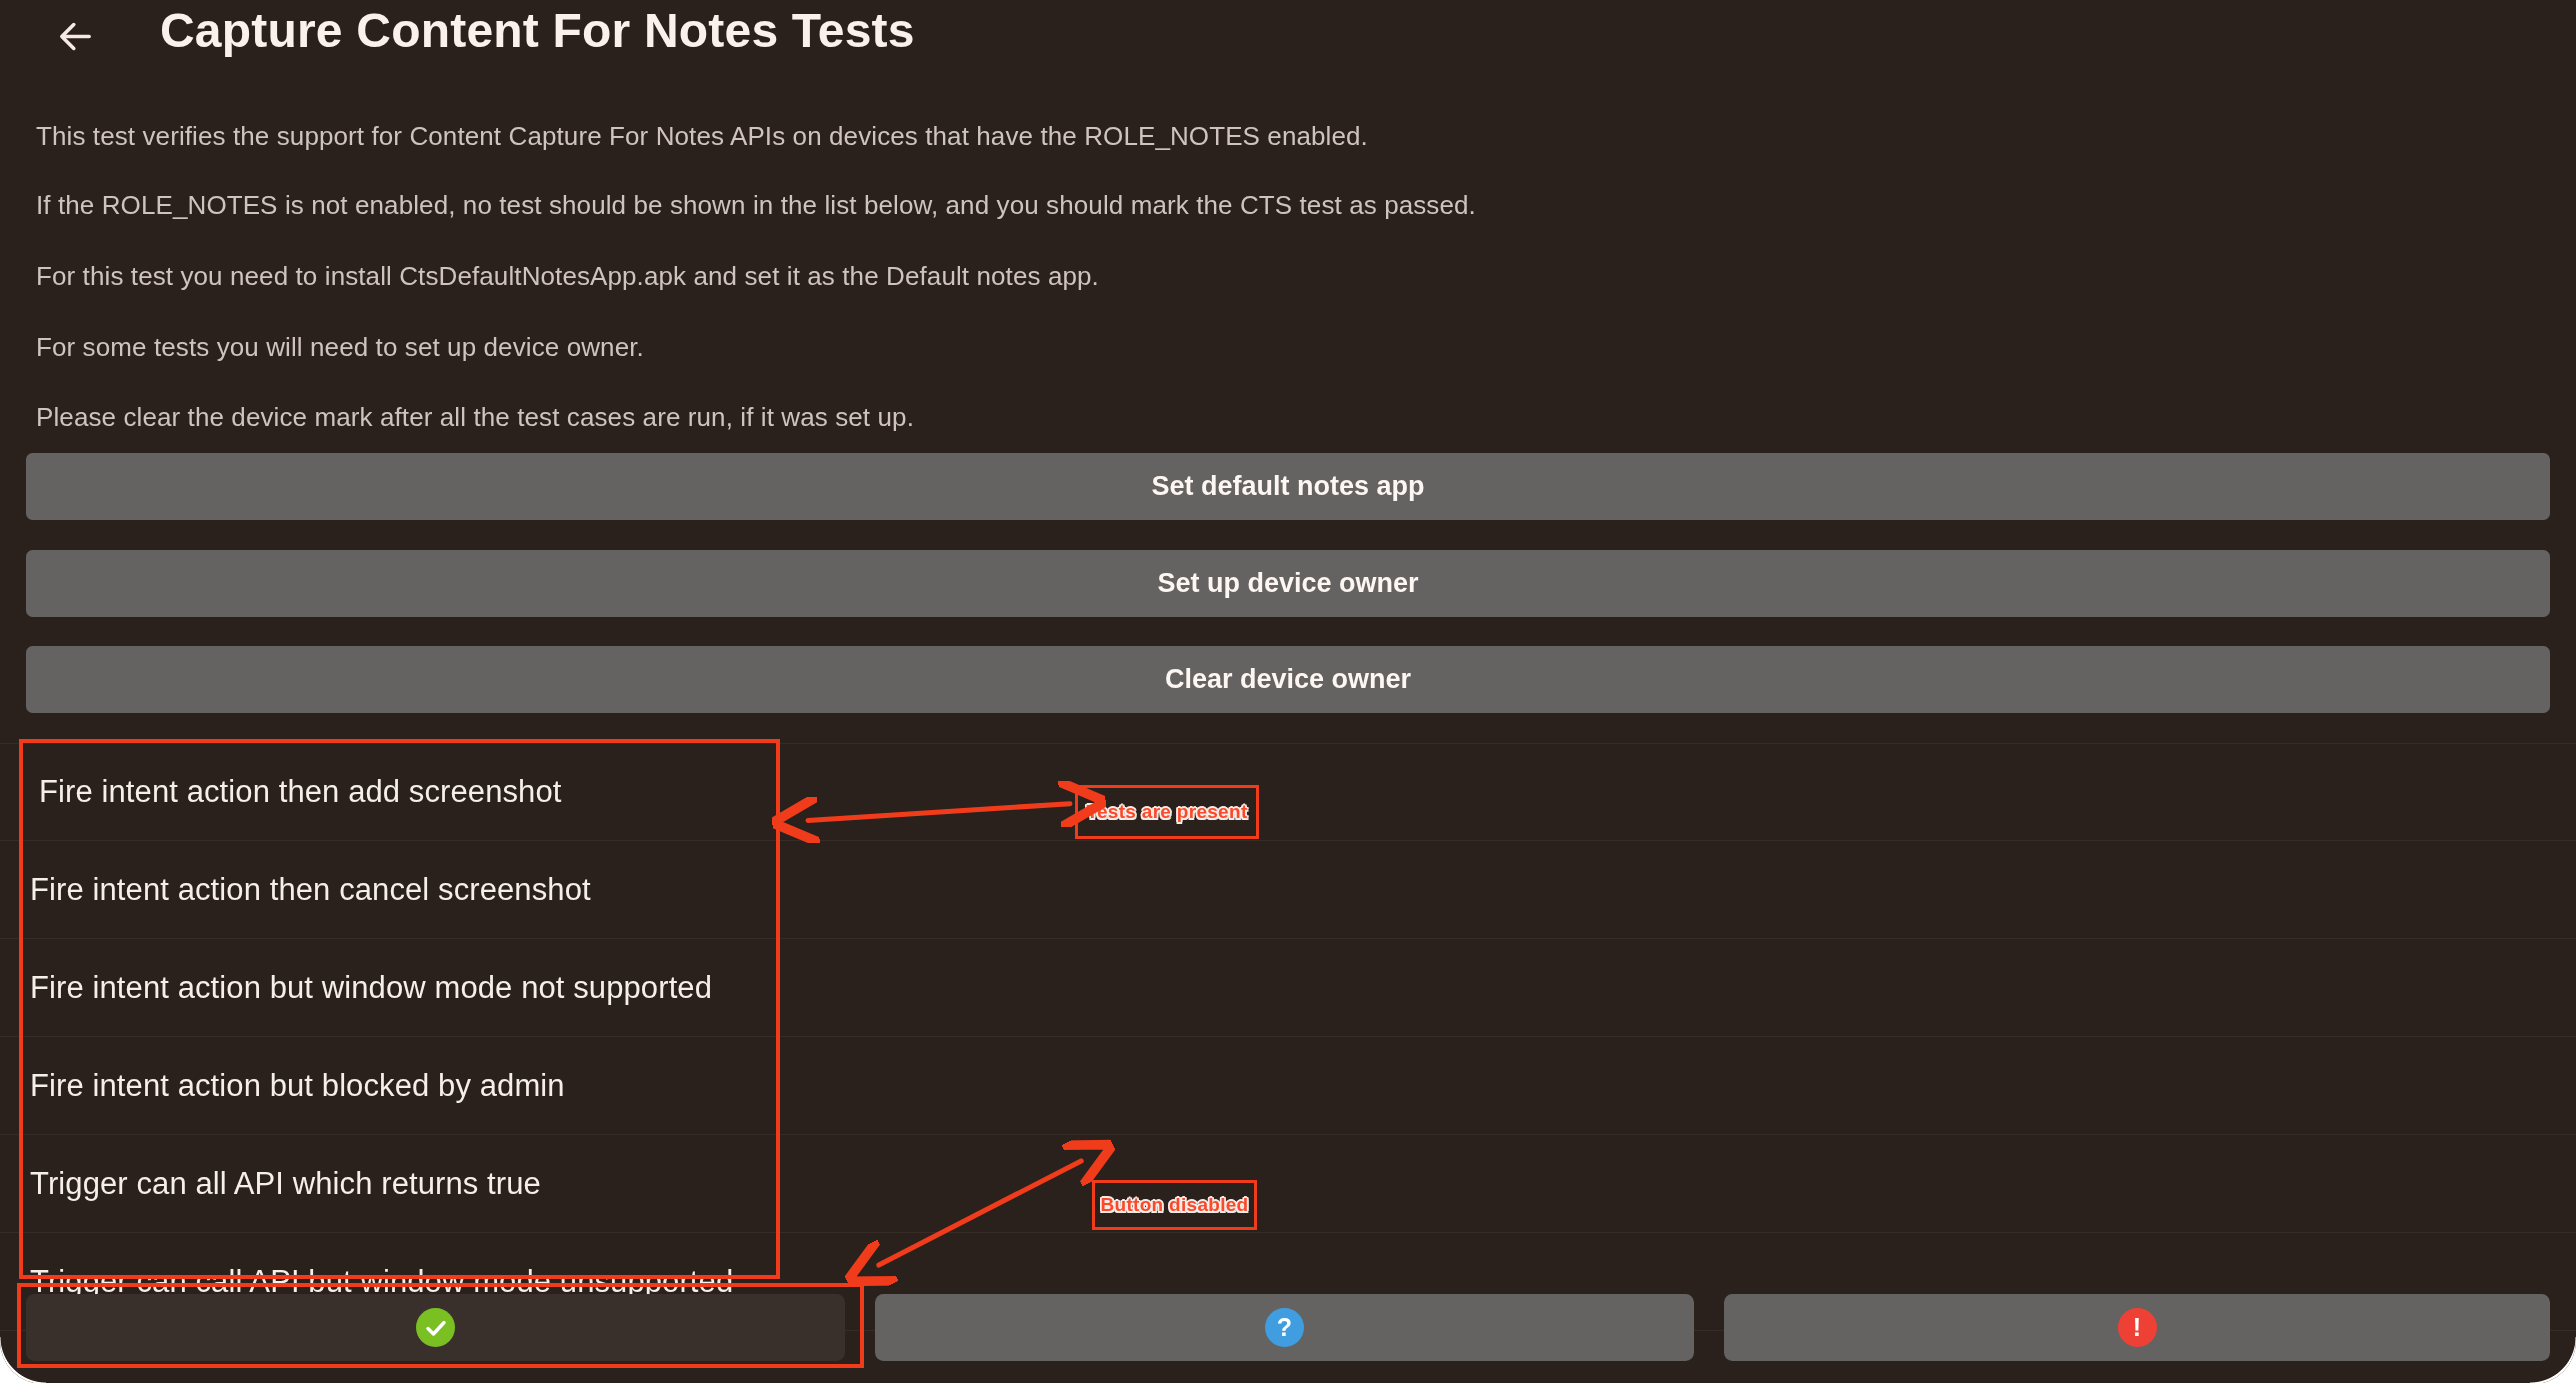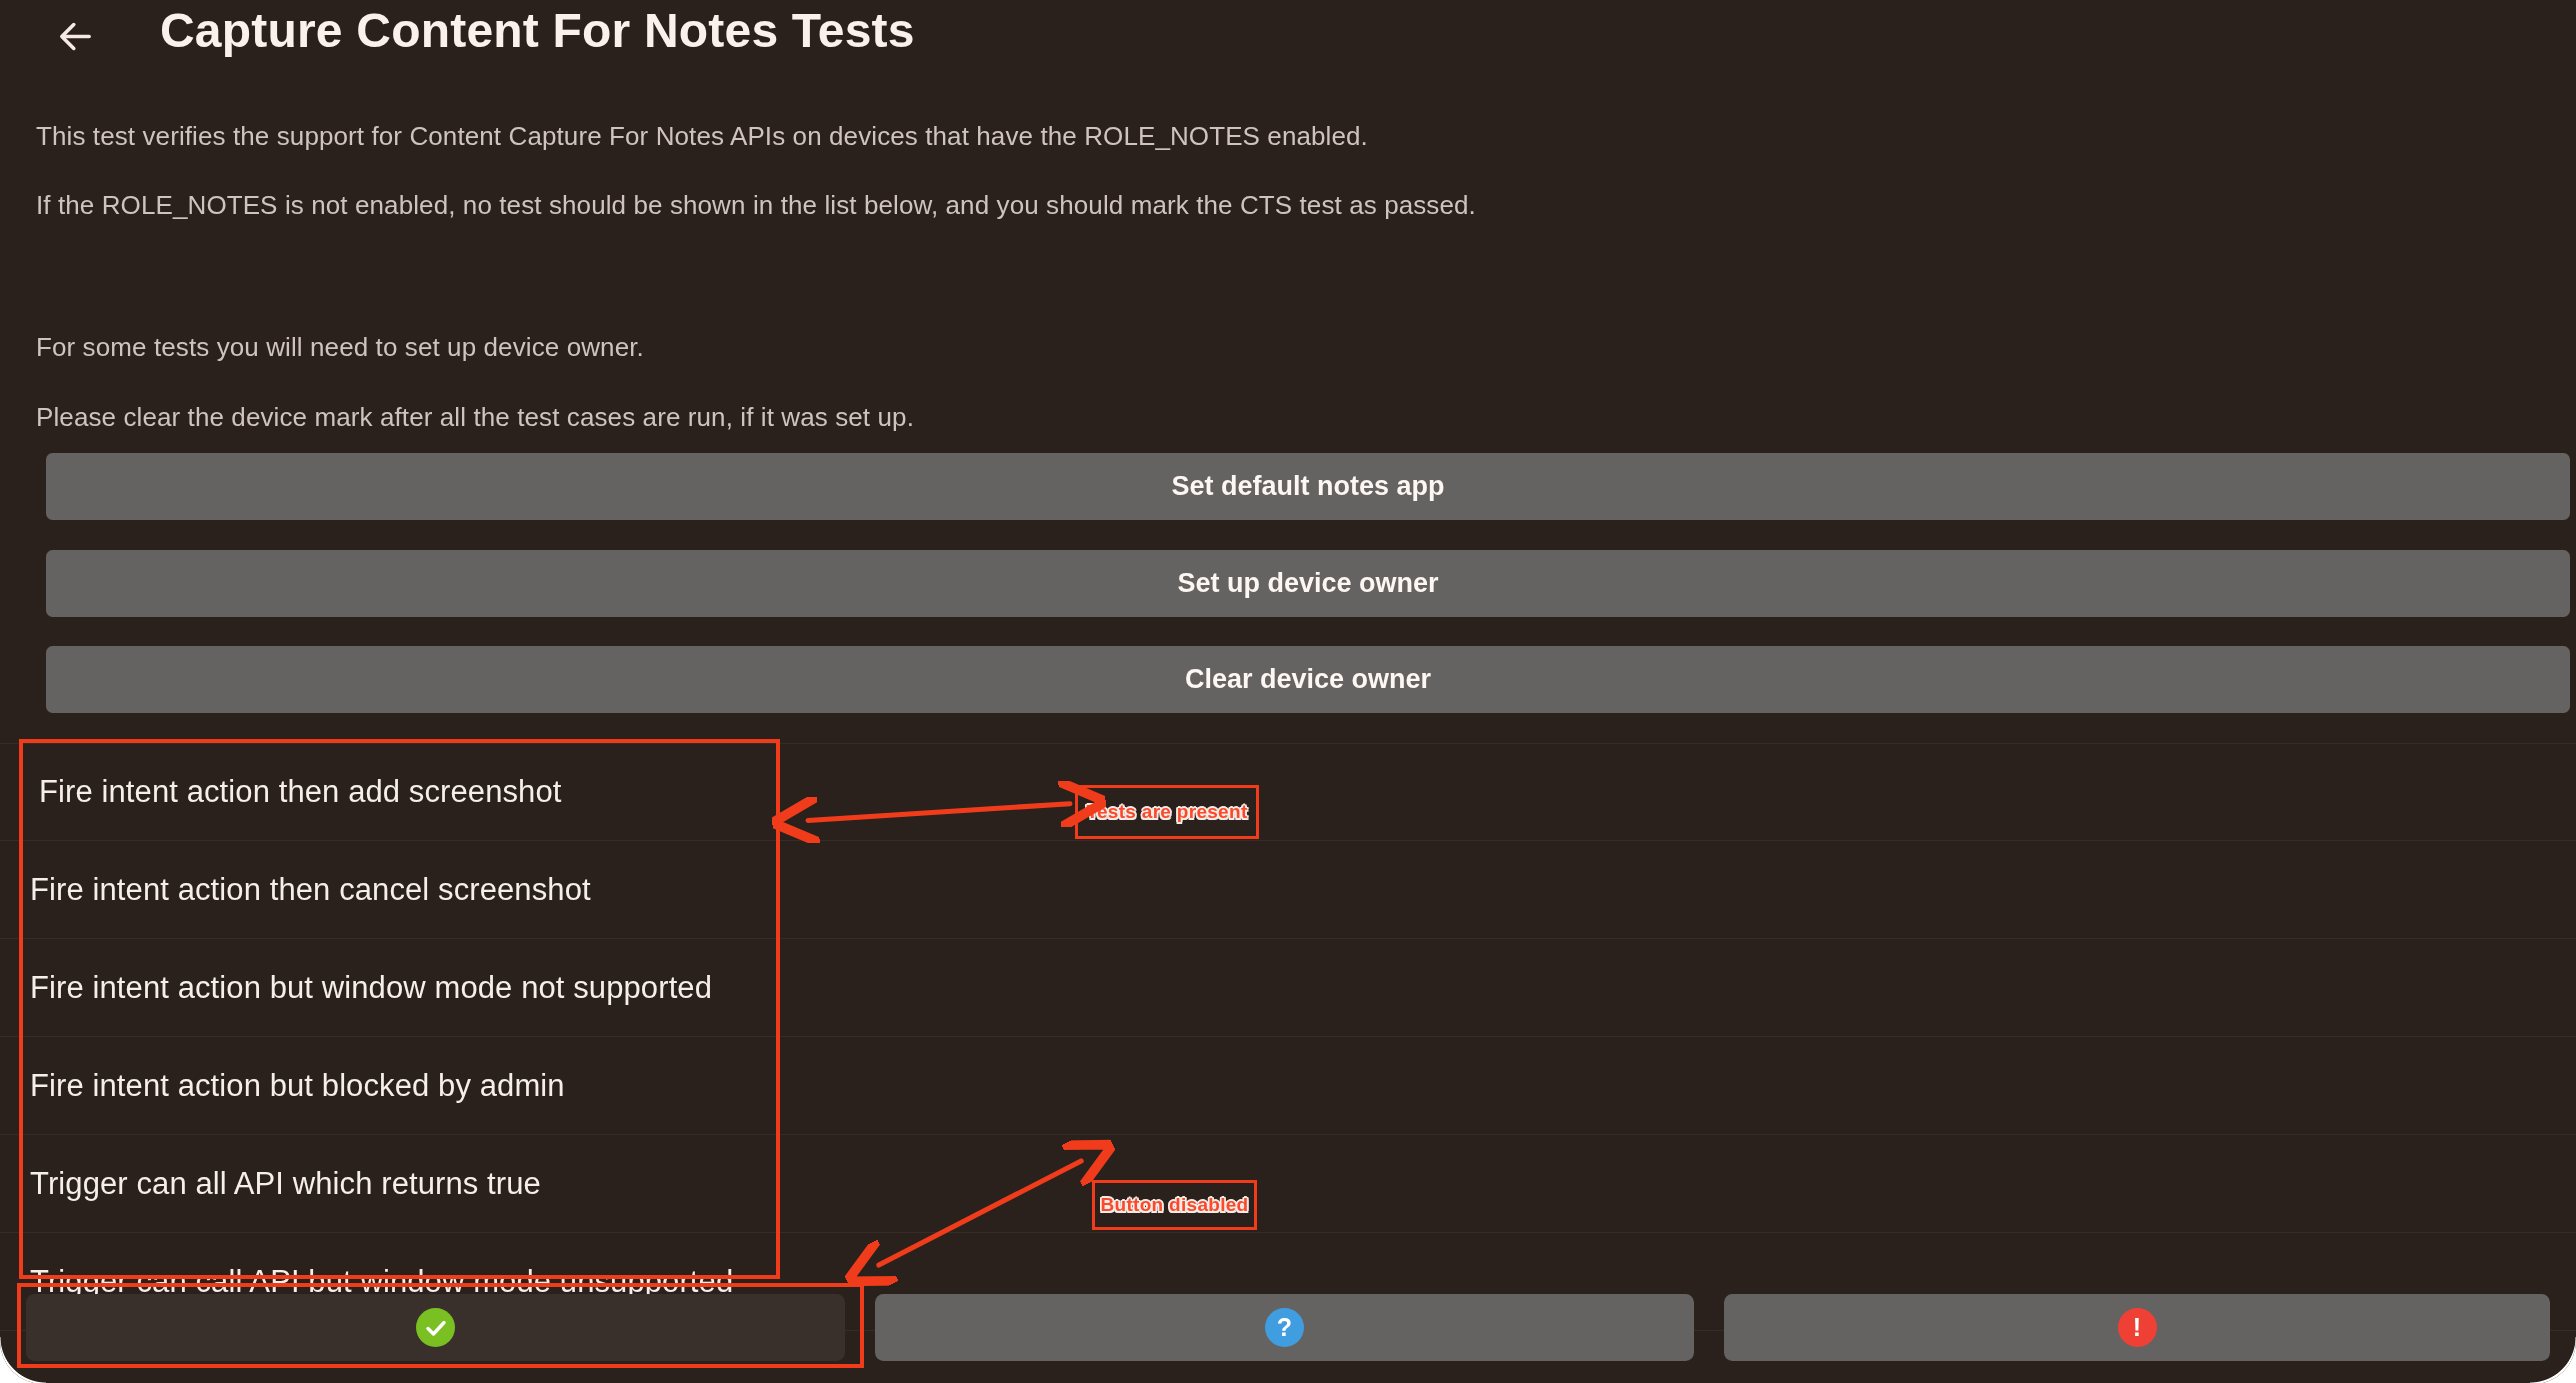--- a/index.html
+++ b/index.html
@@ -44,21 +44,20 @@
   .info.p2{top:261px;}
   .info.p3{top:332px;}
   .info.p4{top:402px;}
   
   .wide-btn{
     position:absolute; left:26px; width:2524px; height:67px;
     background:#646361; border-radius:6.5px;
     display:flex; align-items:center; justify-content:center;
     color:#fdf6f2; font-size:27px; font-weight:bold;
     box-sizing:border-box;
-    margin-left:20px;
   }
   .wide-btn.b0{top:453px;}
   .wide-btn.b1{top:550px;}
   .wide-btn.b2{top:646px;}
   
   .test-list{
     position:absolute; left:0px; top:743px; width:2576px; height:539px;
   }
   .test-row{
     position:relative;
@@ -150,20 +149,21 @@
       <svg width="41" height="41" viewBox="0 0 24 24" fill="none" stroke="currentColor" stroke-width="2.1" stroke-linecap="round" stroke-linejoin="round">
         <line x1="20" y1="12" x2="5" y2="12"></line>
         <polyline points="11 19 4 12 11 5"></polyline>
       </svg>
     </div>
     <div class="page-title">Capture Content For Notes Tests</div>
   </div>
 
   <div class="info p0">This test verifies the support for Content Capture For Notes APIs on devices that have the ROLE_NOTES enabled.</div>
   <div class="info p1">If the ROLE_NOTES is not enabled, no test should be shown in the list below, and you should mark the CTS test as passed.</div>
+  <div class="info p2">For this test you need to install CtsDefaultNotesApp.apk and set it as the Default notes app.</div>
   <div class="info p3">For some tests you will need to set up device owner.</div>
   <div class="info p4">Please clear the device mark after all the test cases are run, if it was set up.</div>
 
   <div class="wide-btn b0">Set default notes app</div>
   <div class="wide-btn b1">Set up device owner</div>
   <div class="wide-btn b2">Clear device owner</div>
 
   <div class="test-list">
     <div class="test-row">
       <span class="test-label">Fire intent action then add screenshot</span>

